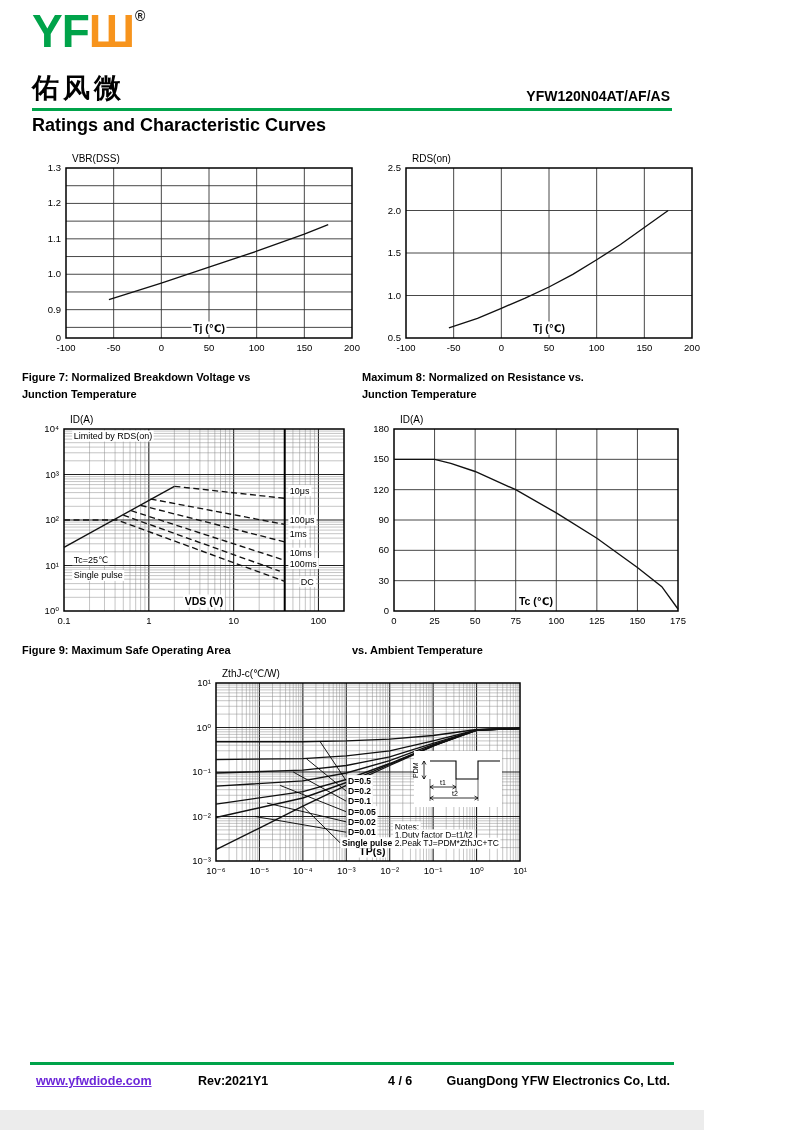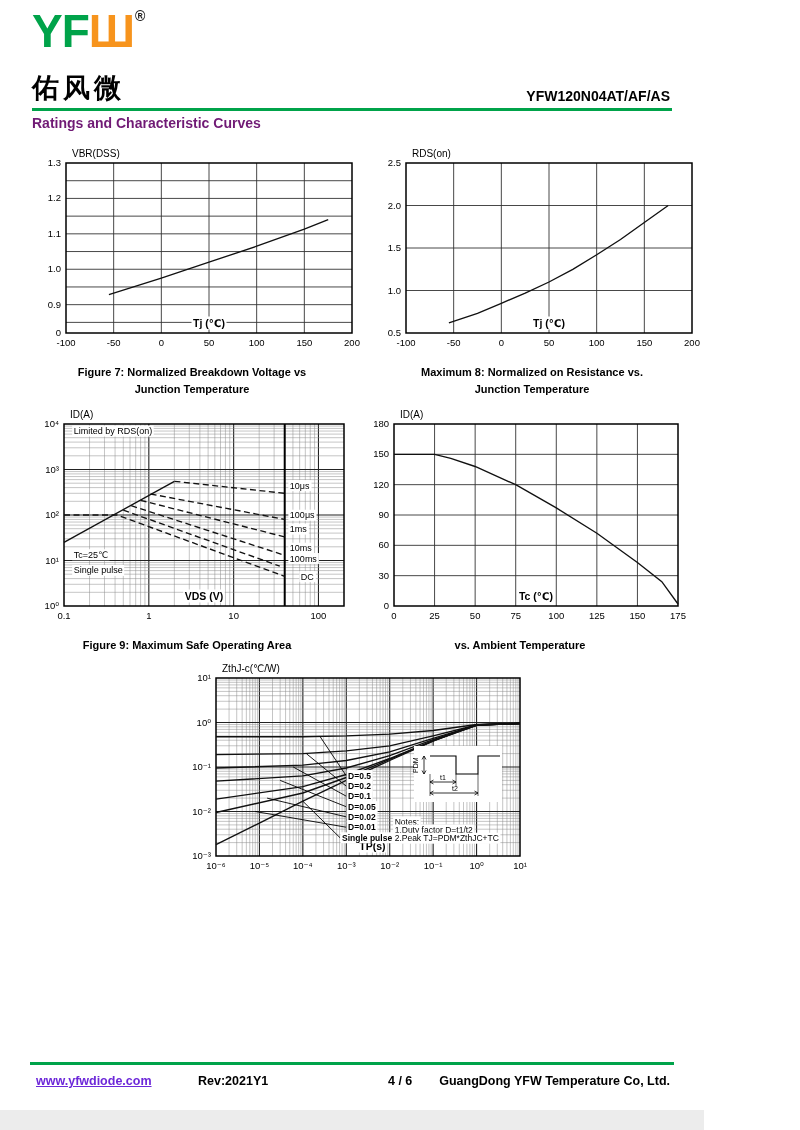--- a/index.html
+++ b/index.html
@@ -14,27 +14,27 @@
   }
   
   .header { position: relative; padding: 10px 32px 0 32px; }
   .logo-line { line-height: 0.92; white-space: nowrap; }
   .logo-yf { color: #00a34a; font-size: 46px; font-weight: bold; letter-spacing: -1px; }
   .logo-w  { color: #f7941d; font-size: 46px; font-weight: bold; }
   .logo-reg { font-size: 14px; font-weight: bold; vertical-align: 26px; color: #1a1a1a; }
   .logo-cn { font-size: 27px; font-weight: bold; letter-spacing: 4px; margin-top: 18px; font-family: "DejaVu Sans", sans-serif; }
   .part-number { position: absolute; right: 34px; bottom: 2px; font-size: 14px; font-weight: bold; letter-spacing: 0px; }
   .green-rule { height: 3px; background: #00a34a; margin: 2px 32px 0 32px; }
-  .section-title { color: #701a75; font-weight: bold; font-size: 14px; padding: 4px 48px 0 32px; }
+  .section-title { color: #000000; font-weight: bold; font-size: 18px; padding: 4px 48px 0 32px; }
   
   .charts { padding: 12px 22px 0 22px; }
   .row { display: flex; justify-content: space-between; margin-bottom: 8px; }
   .row-center { display: flex; justify-content: center; margin-bottom: 6px; }
   figure { margin: 0; }
-  figcaption { font-weight: bold; font-size: 11px; line-height: 1.55; margin-top: 5px; text-align: center; }
+  figcaption { font-weight: bold; font-size: 11px; line-height: 1.55; margin-top: 5px; }
   svg { display: block; font-family: "Liberation Sans", "DejaVu Sans", sans-serif; }
   
   .footer { position: absolute; left: 0; right: 0; top: 1062px; }
   .footer-rule { height: 3px; background: #00a34a; margin: 0 30px; }
   .footer-row { position: relative; height: 24px; margin-top: 9px; font-size: 12.5px; font-weight: bold; }
   .footer-link { position: absolute; left: 36px; color: #6d28d9; text-decoration: underline; cursor: pointer; }
   .footer-rev { position: absolute; left: 198px; }
   .footer-page { position: absolute; left: 388px; }
   .footer-company { position: absolute; right: 34px; }
   .bottom-strip { position: absolute; left: 0; right: 0; bottom: 0; height: 20px; background: #ececec; }
@@ -486,18 +486,18 @@
       </figure>
     </div>
   </div>
 
   <div class="footer">
     <div class="footer-rule"></div>
     <div class="footer-row">
       <a class="footer-link">www.yfwdiode.com</a>
       <span class="footer-rev">Rev:2021Y1</span>
       <span class="footer-page">4 / 6</span>
-      <span class="footer-company">GuangDong YFW Temperature Co, Ltd.</span>
+      <span class="footer-company">GuangDong YFW Electronics Co, Ltd.</span>
     </div>
   </div>
   <div class="bottom-strip"></div>
 
 </div>
 
 </body></html>

